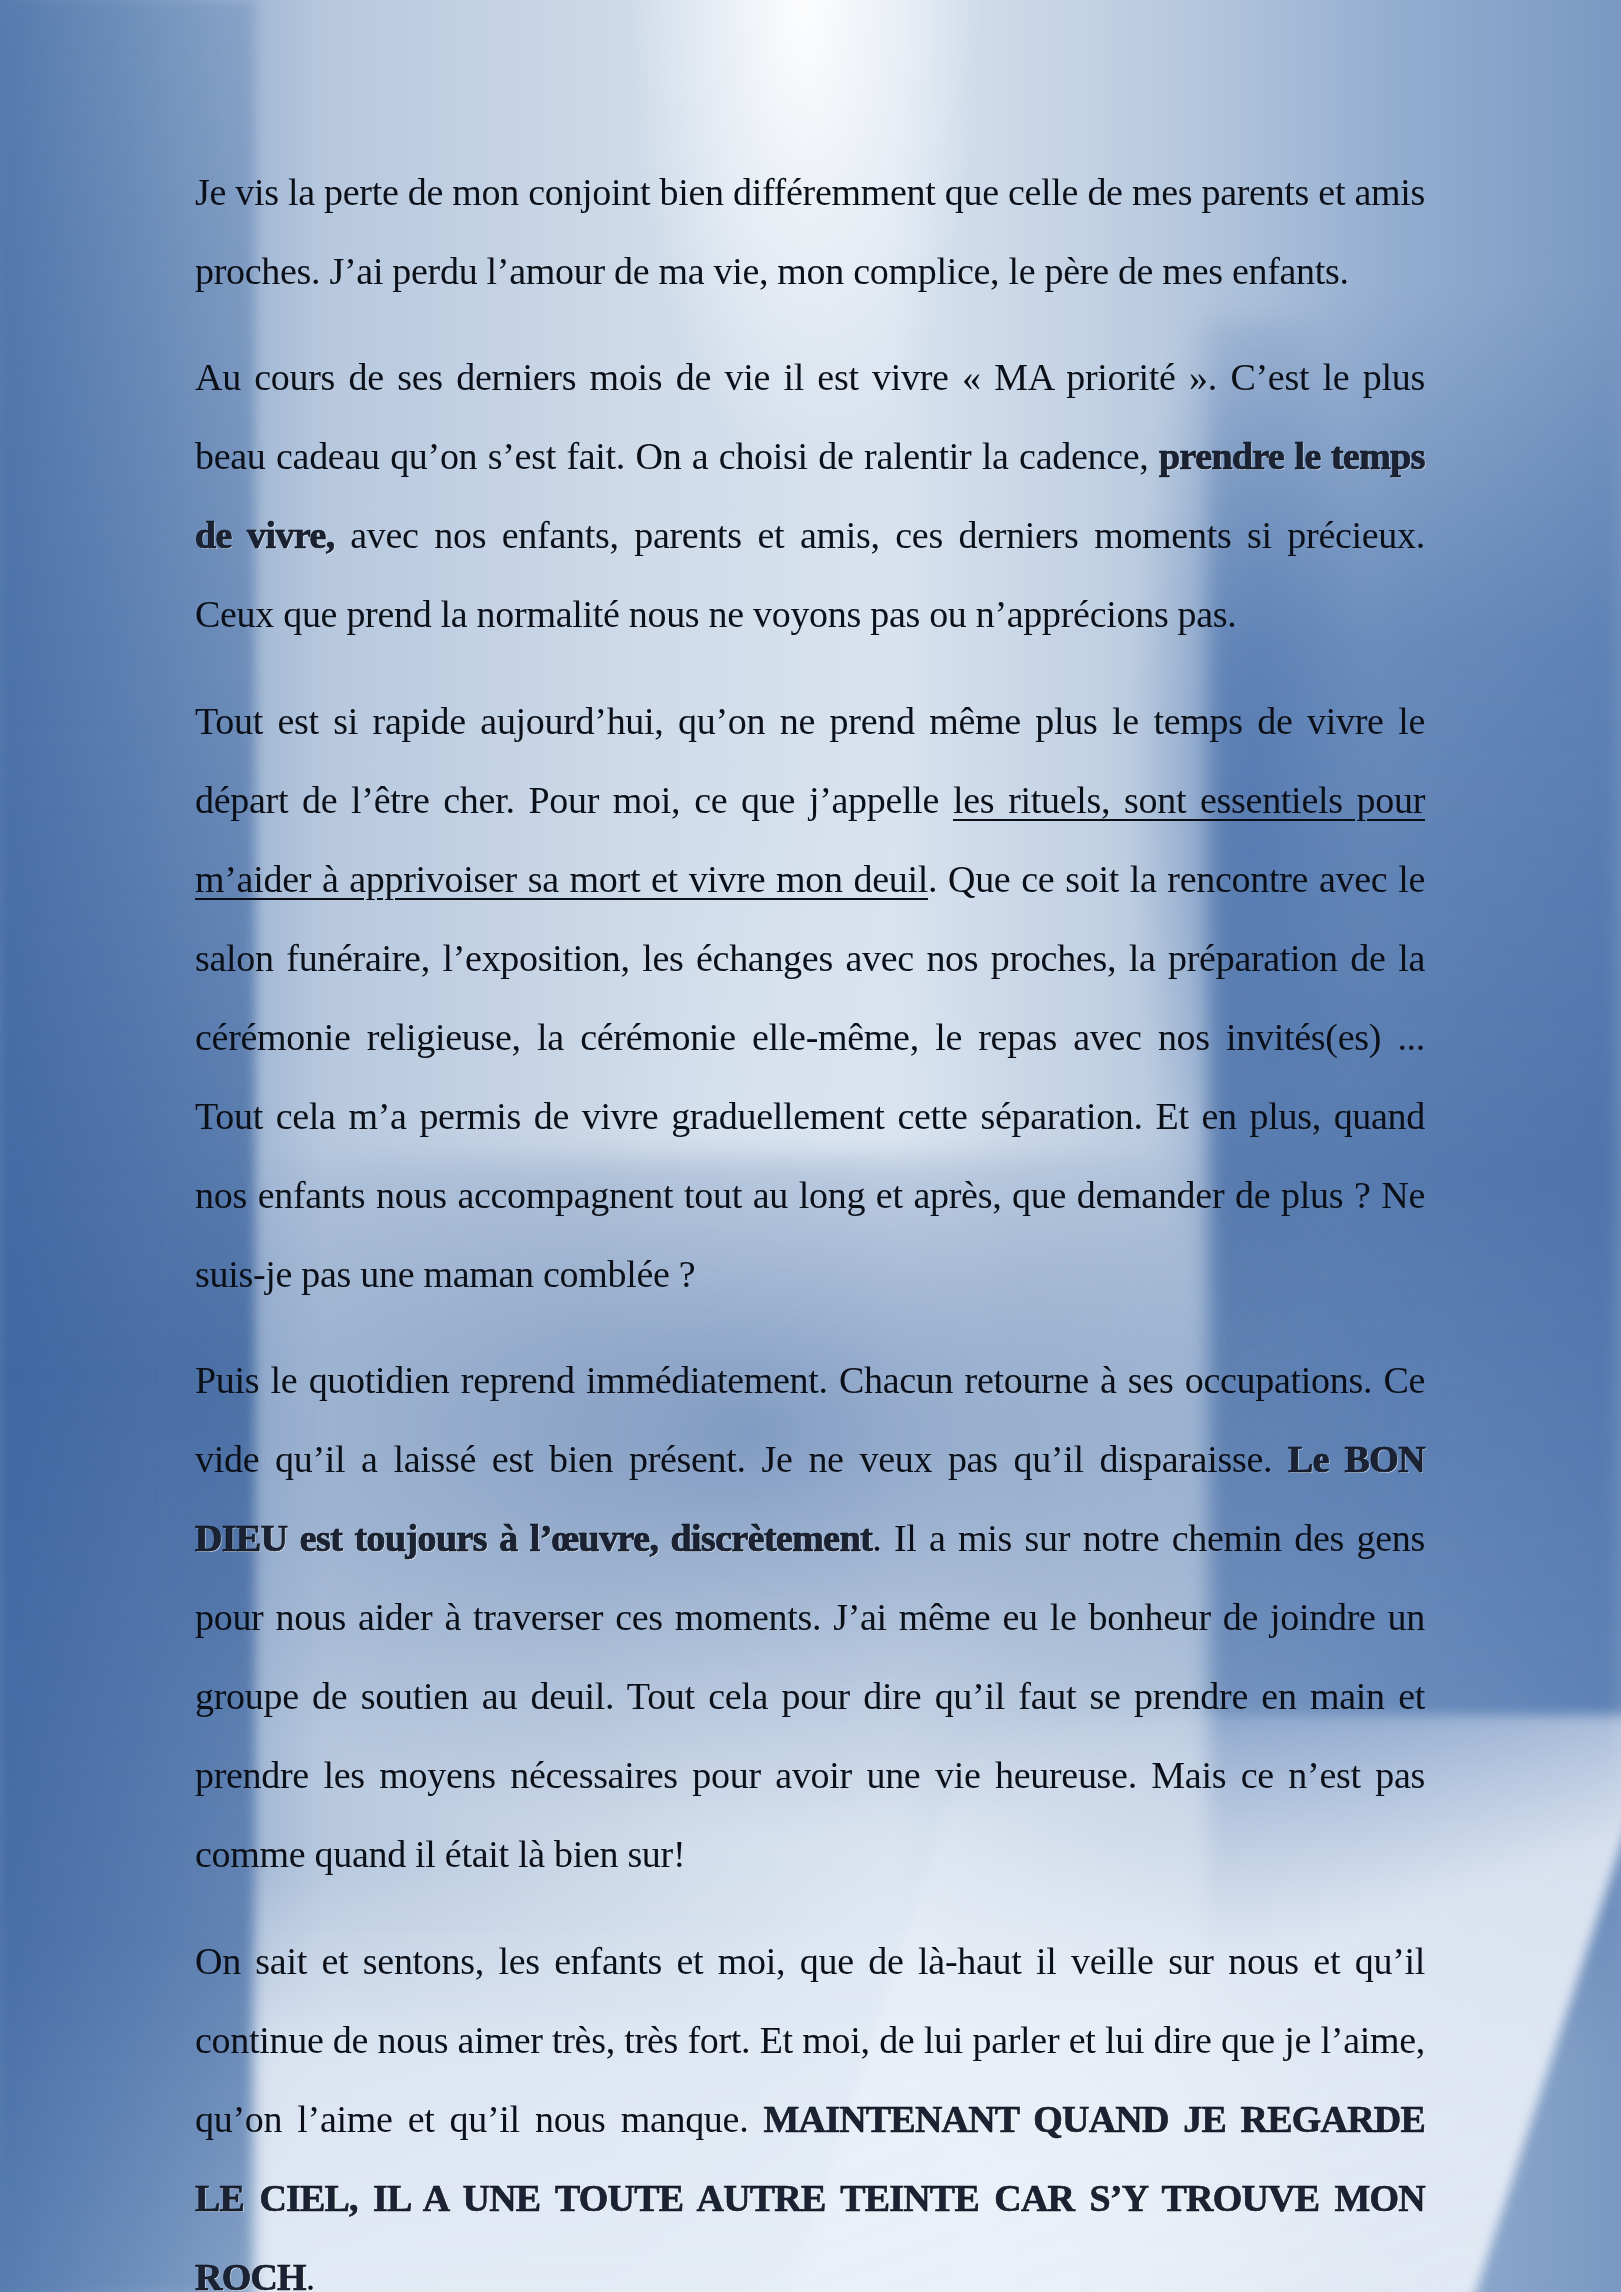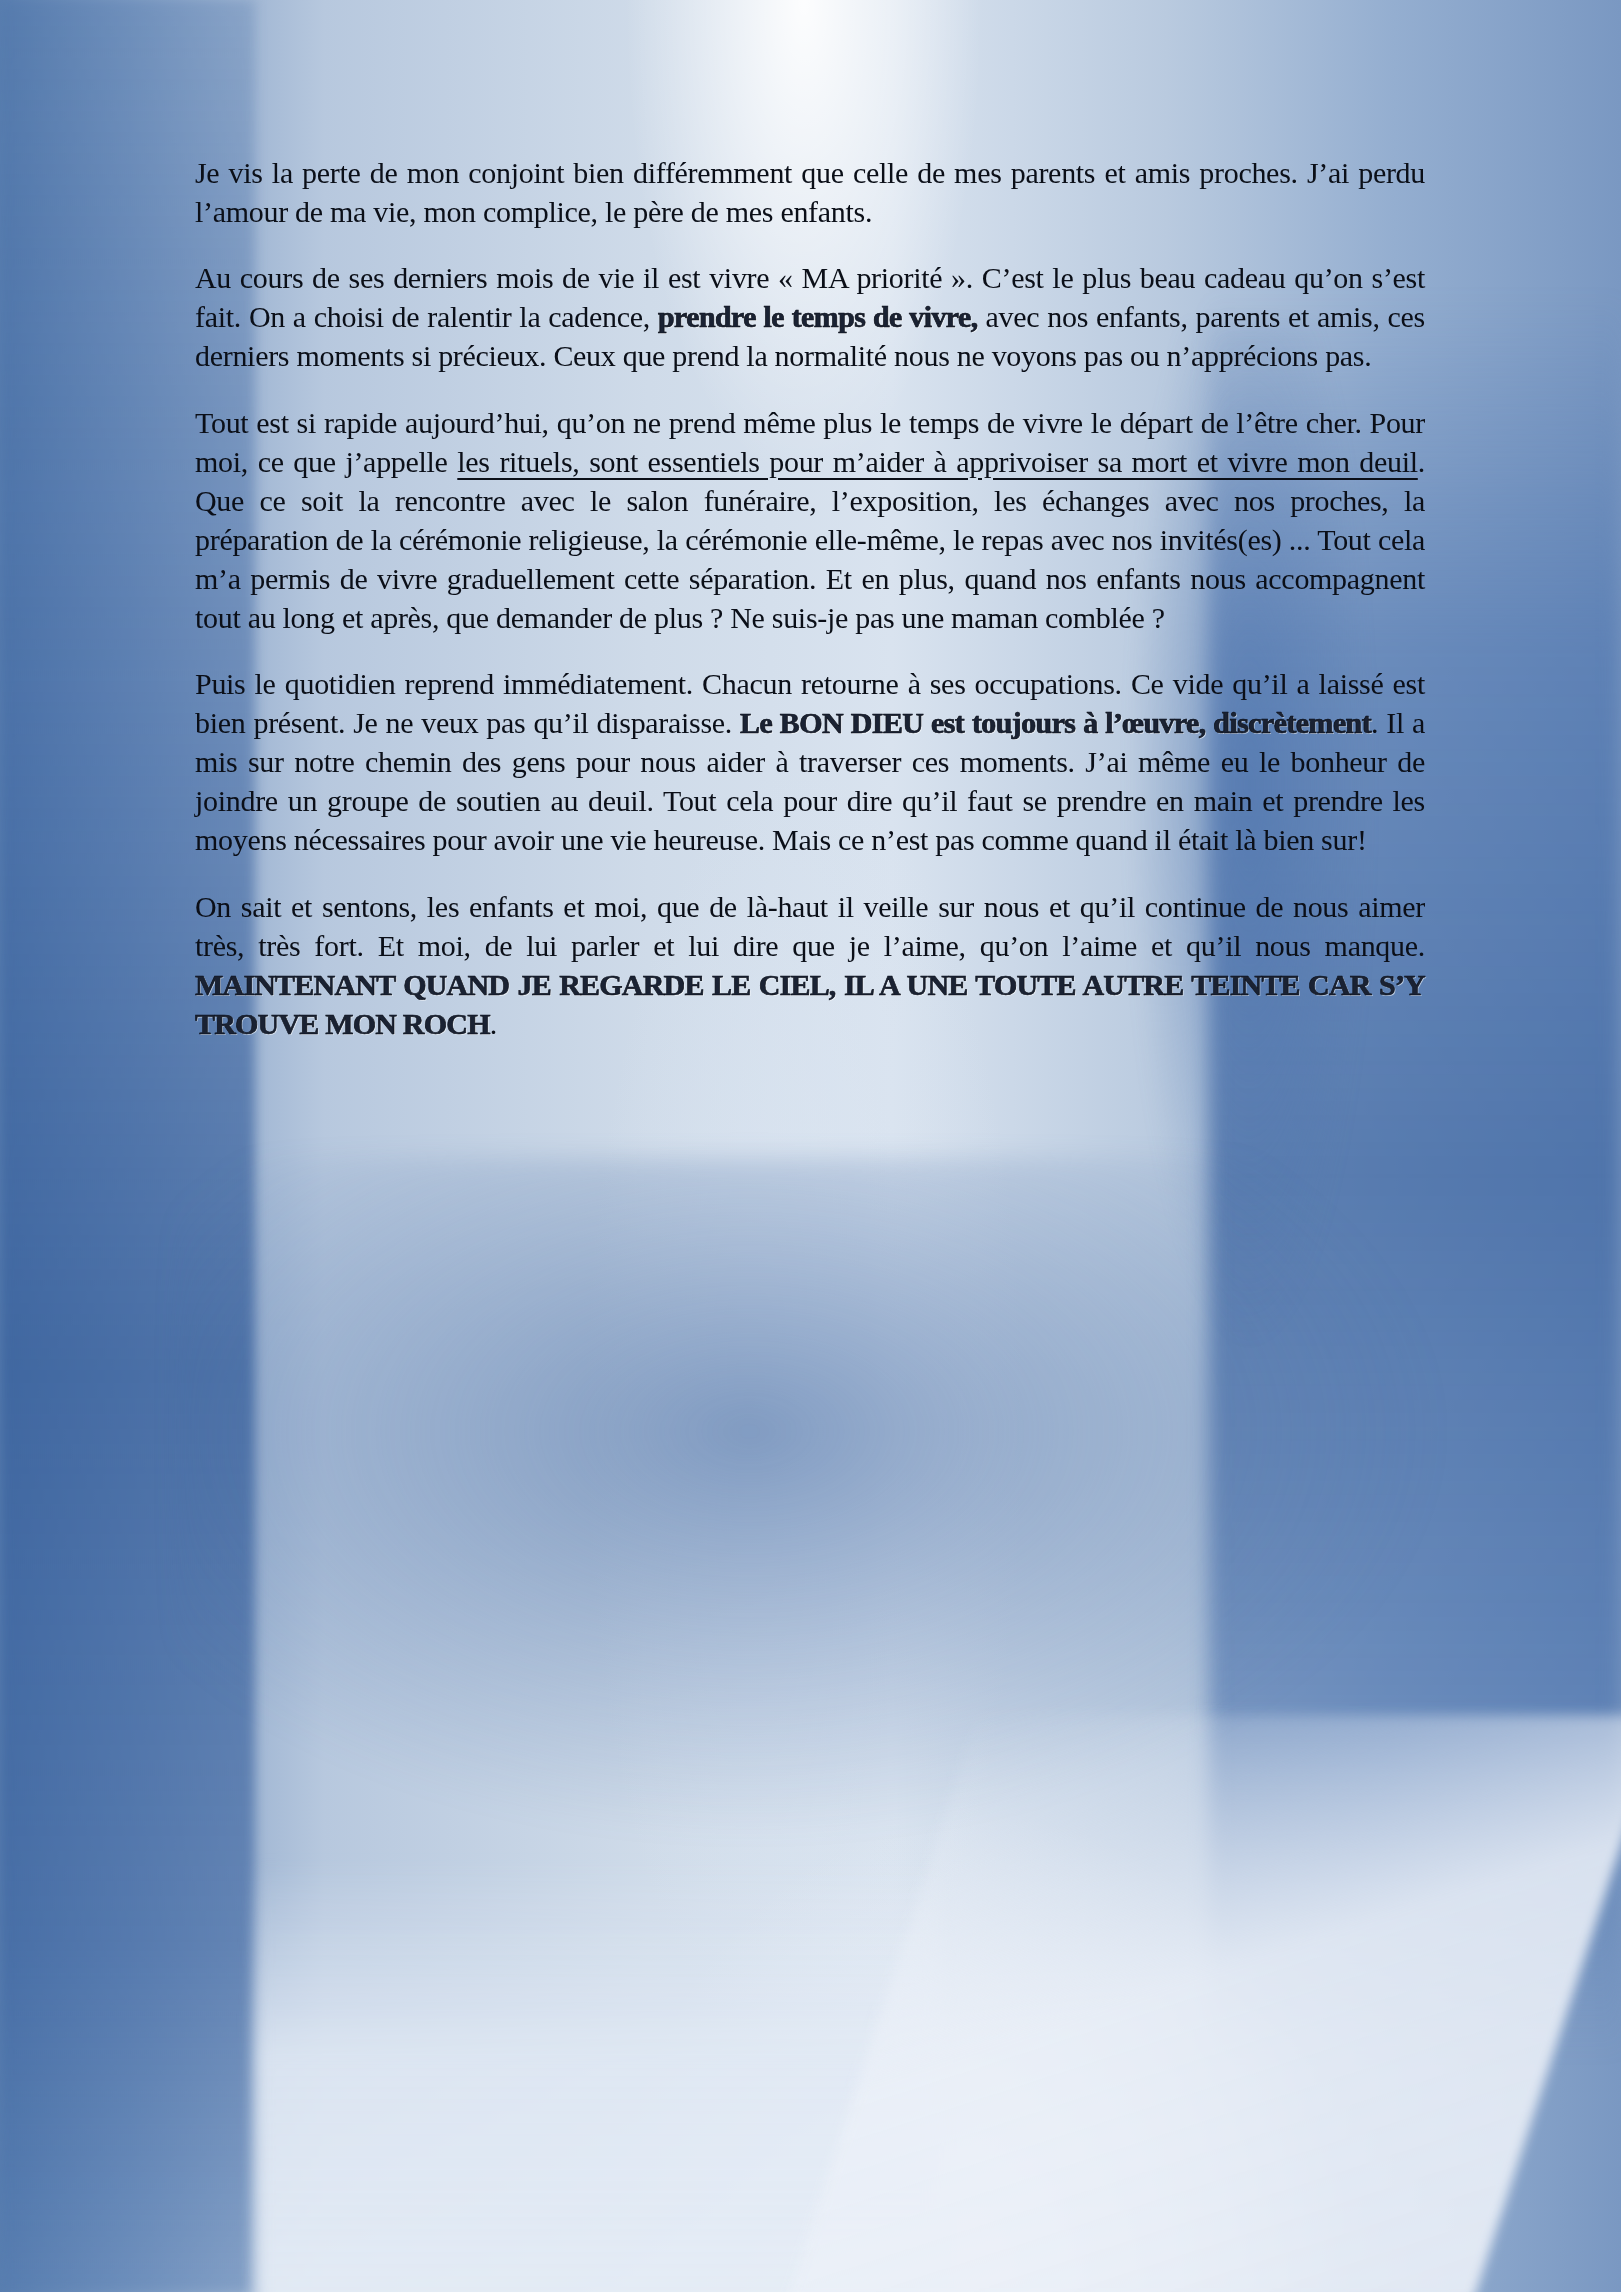--- a/index.html
+++ b/index.html
@@ -61,22 +61,22 @@
     }
 
     .content {
       position: absolute;
       left: 195px;
       top: 153px;
       width: 1230px;
     }
     .para {
       margin: 0 0 27.4px 0;
-      font-size: 30px;
-      line-height: 39px;
+      font-size: 38px;
+      line-height: 79px;
       text-align: justify;
       text-align-last: left;
       letter-spacing: -0.3px;
       word-spacing: 0px;
       font-family: Liberation Serif, serif;
     }
     .outlined {
       color: #1a2233;
       -webkit-text-stroke: 0.6px #0b0f18;
       text-shadow: 1px 1px 0 rgba(255,255,255,0.55), -0.5px -0.5px 0 rgba(0,0,0,0.35);

